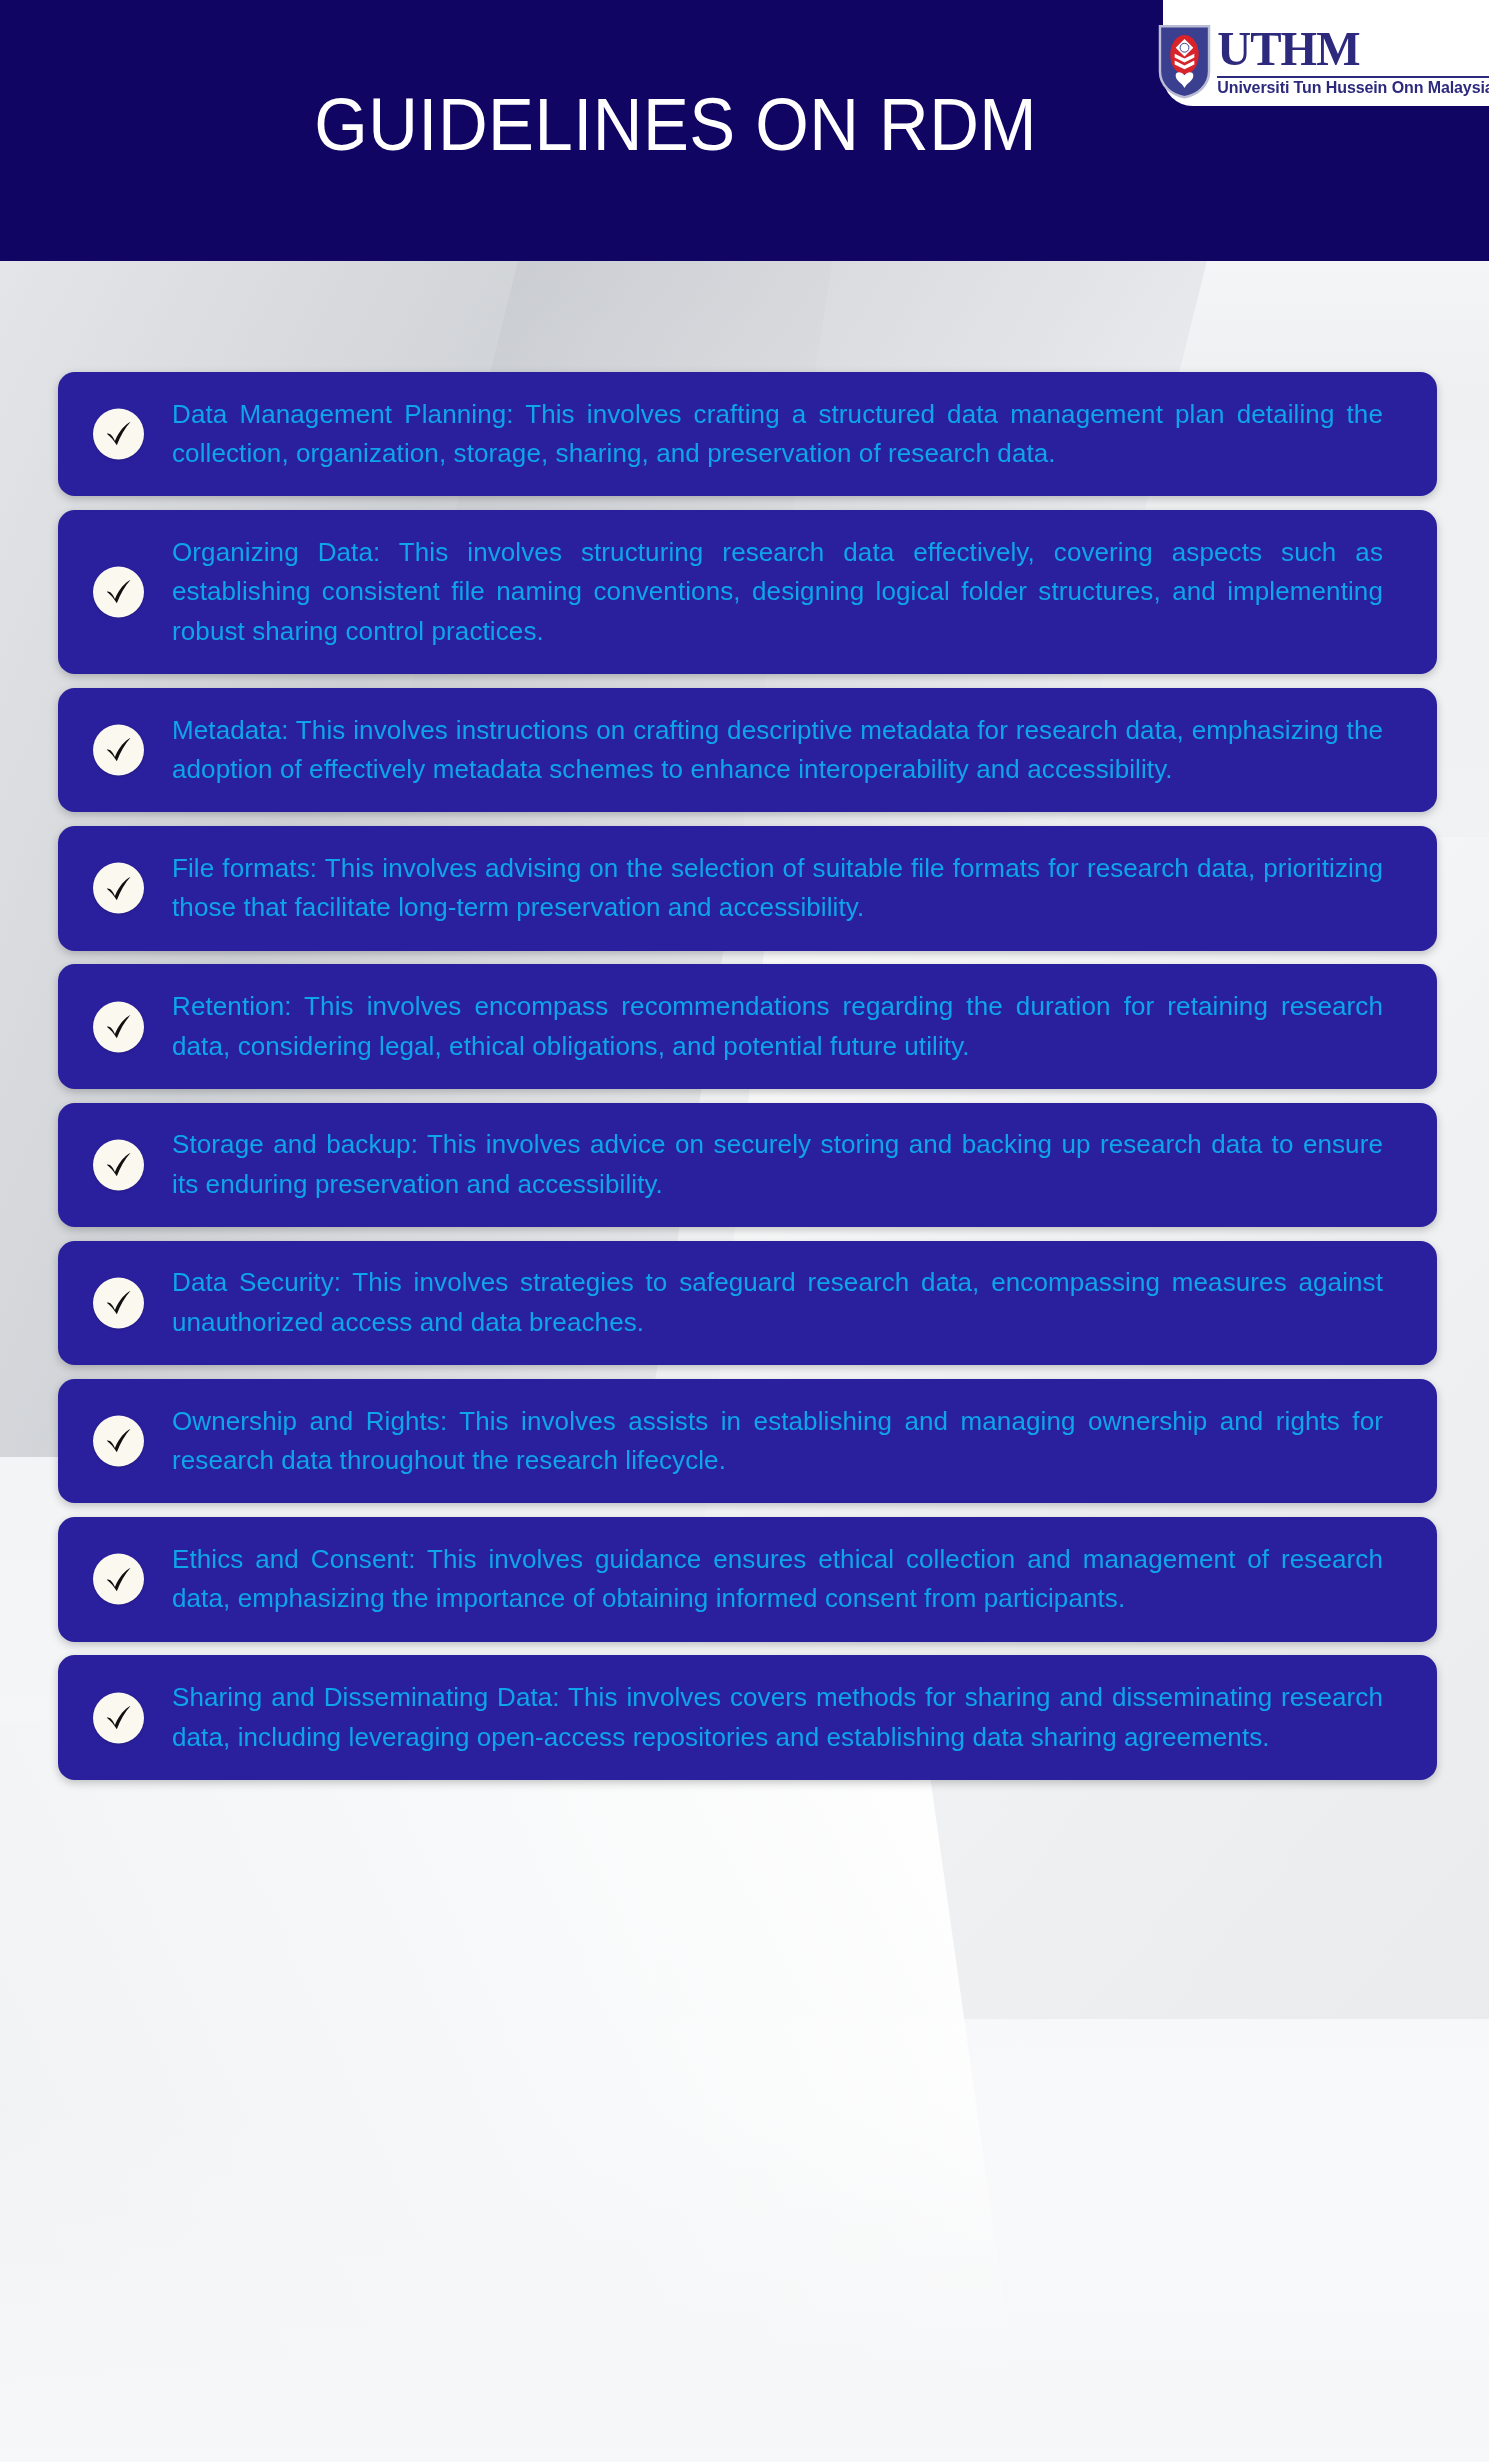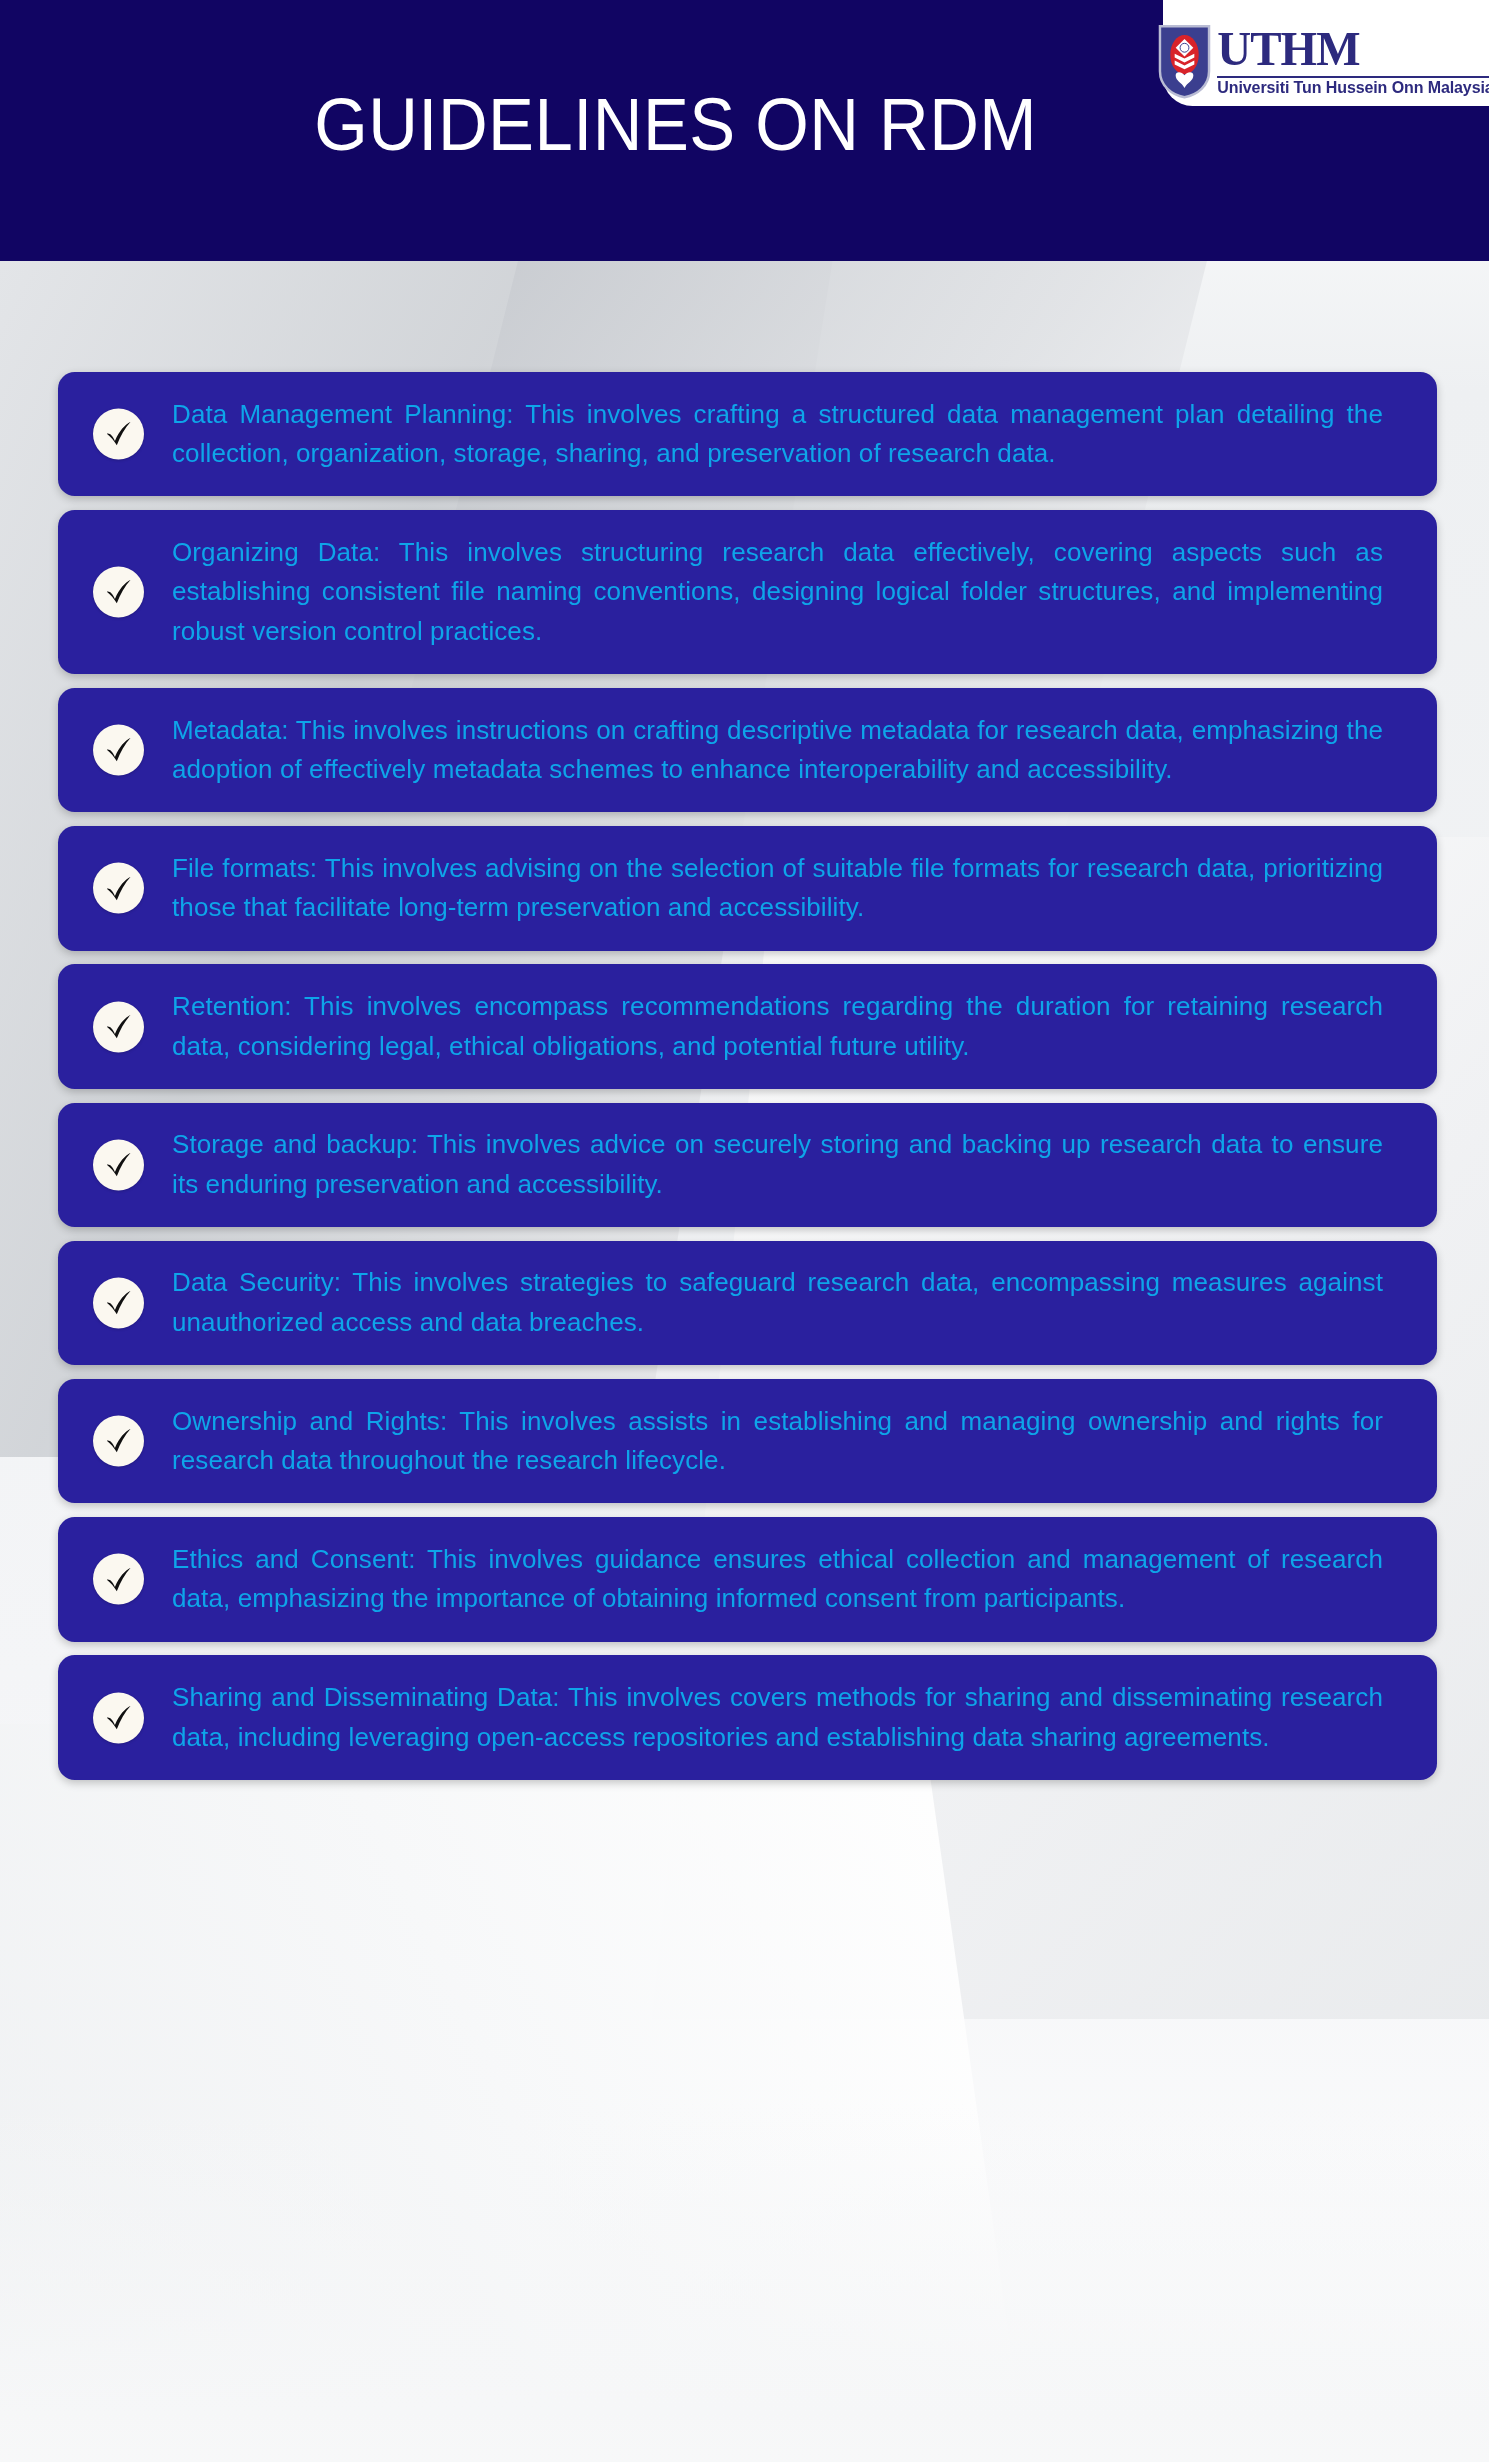--- a/index.html
+++ b/index.html
@@ -221,21 +221,21 @@
       </div>
       <div class="card-text">Data Management Planning: This involves crafting a structured data management plan detailing the collection, organization, storage, sharing, and preservation of research data.</div>
     </div>
 
     <div class="card">
       <div class="card-check">
         <svg viewBox="0 0 64 64">
             <path d="M8 32 C14 30 20 36 25 47 C34 26 46 13 58 7 C46 20 36 38 29 56 C24 48 16 38 8 32 Z" fill="#111111"></path>
           </svg>
       </div>
-      <div class="card-text">Organizing Data: This involves structuring research data effectively, covering aspects such as establishing consistent file naming conventions, designing logical folder structures, and implementing robust version control practices.</div>
+      <div class="card-text">Organizing Data: This involves structuring research data effectively, covering aspects such as establishing consistent file naming conventions, designing logical folder structures, and implementing robust sharing control practices.</div>
     </div>
 
     <div class="card">
       <div class="card-check">
         <svg viewBox="0 0 64 64">
             <path d="M8 32 C14 30 20 36 25 47 C34 26 46 13 58 7 C46 20 36 38 29 56 C24 48 16 38 8 32 Z" fill="#111111"></path>
           </svg>
       </div>
       <div class="card-text">Metadata: This involves instructions on crafting descriptive metadata for research data, emphasizing the adoption of effectively metadata schemes to enhance interoperability and accessibility.</div>
     </div>

